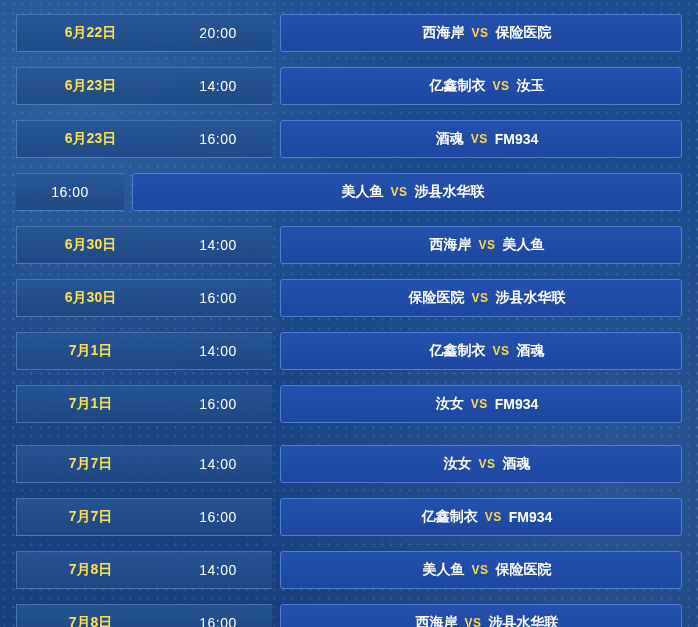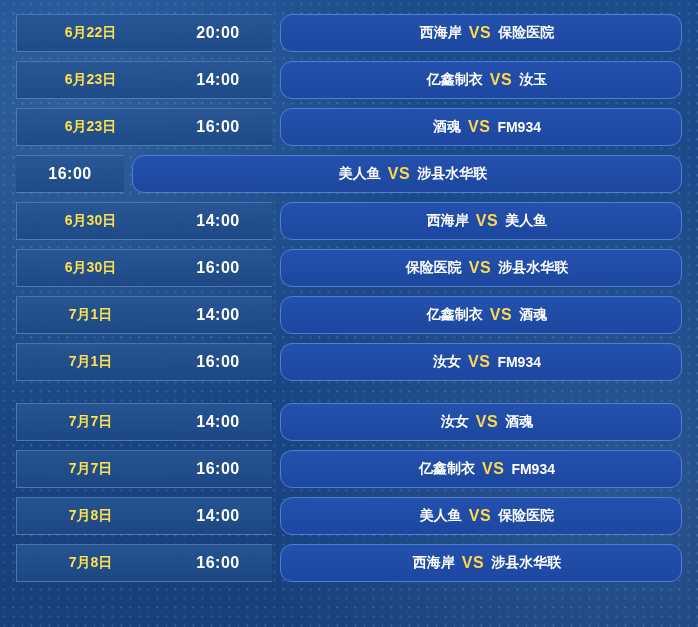--- a/index.html
+++ b/index.html
@@ -38,21 +38,21 @@
   #rows {
     position: relative;
     z-index: 2;
     display: flex;
     flex-direction: column;
   }
   .row {
     display: flex;
     align-items: center;
     height: 38px;
-    margin-bottom: 9px;
+    margin-bottom: 15px;
   }
   .row.gap-after {
     margin-bottom: 22px;
   }
   .cell {
     height: 38px;
     display: flex;
     align-items: center;
     justify-content: center;
     box-sizing: border-box;
@@ -62,45 +62,45 @@
     color: #ffe14d;
     font-size: 14px;
     font-weight: bold;
     background: linear-gradient(180deg, rgba(40,86,148,0.85) 0%, rgba(28,72,132,0.85) 100%);
     border: 1px solid rgba(125,172,220,0.45);
     border-right: none;
   }
   .cell-time {
     width: 108px;
     color: #ffffff;
-    font-size: 16px;
-    font-weight: bold;
+    font-size: 14px;
+    font-weight: normal;
     letter-spacing: 0.5px;
     background: linear-gradient(180deg, rgba(40,86,148,0.85) 0%, rgba(28,72,132,0.85) 100%);
     border: 1px solid rgba(125,172,220,0.45);
     border-left: none;
     border-right: none;
   }
   .cell-match {
     flex: 1;
     color: #ffffff;
     font-size: 14px;
     font-weight: bold;
     background: linear-gradient(180deg, #2351ad 0%, #1d47a0 100%);
     border: 1px solid #4f7fd0;
-    border-radius: 12px;
+    border-radius: 3px;
     margin-left: 8px;
     padding-left: 12px;
   }
   .team {
     color: #ffffff;
   }
   .vs {
     color: #ffd84d;
-    font-size: 16px;
+    font-size: 12px;
     font-weight: bold;
     margin: 0 7px;
     letter-spacing: 0.5px;
   }
 </style>
 </head>
 <body>
 
 <div id="schedule-board">
   <div id="board-texture"></div>

